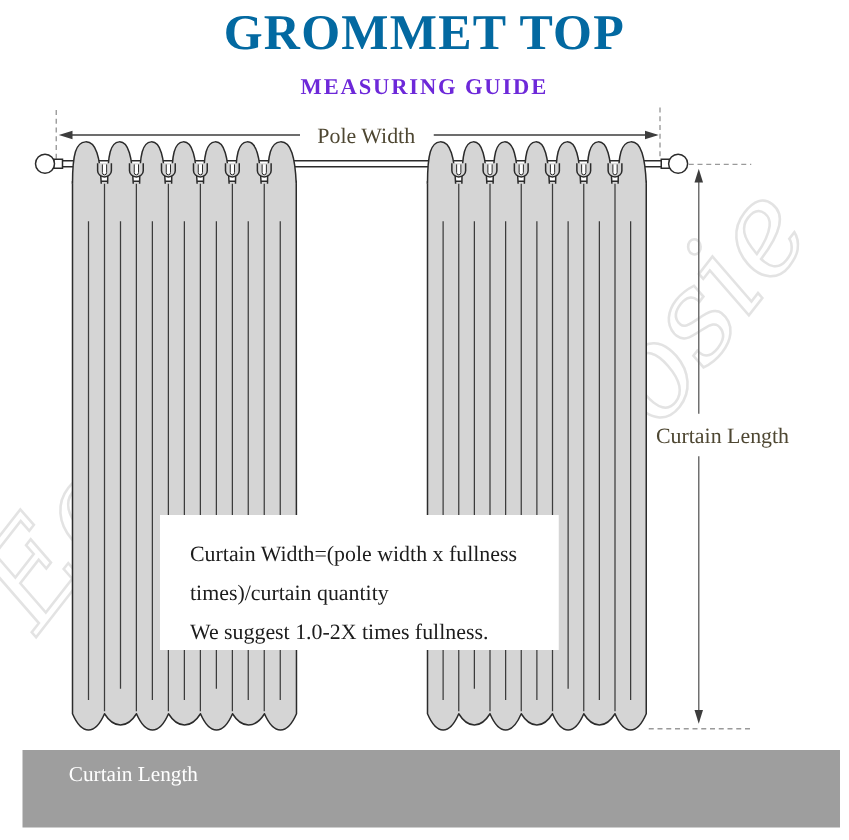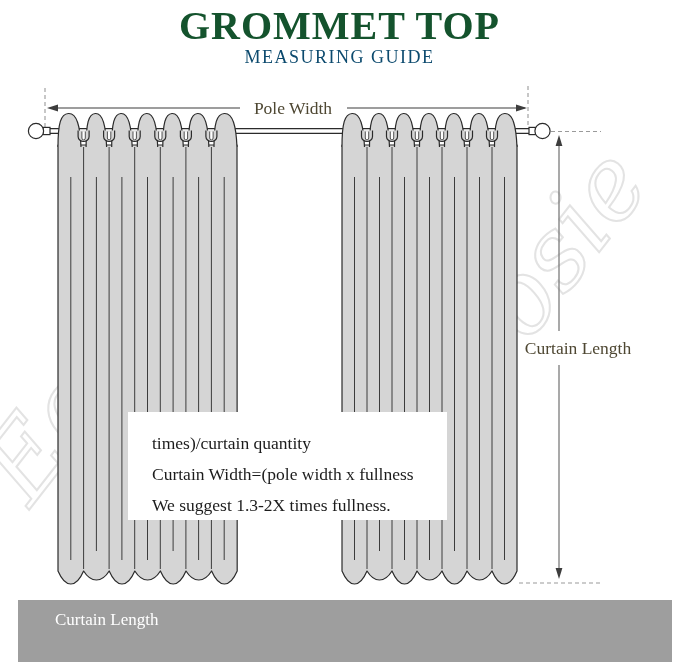--- a/index.html
+++ b/index.html
@@ -1,21 +1,21 @@
 <!DOCTYPE html>
 <html style="--label-color: #4e4732; --curtain-fill: #d5d5d5; --watermark-color: #e3e3e3; --footer-bg: #9e9e9e;"><head>
 <meta charset="utf-8">
 <style>
   html,body{margin:0;padding:0;background:#fff;}
   .stage{position:relative;width:679px;height:672px;background:#fff;overflow:hidden;
          font-family:"Liberation Serif",serif;}
   .title{position:absolute;top:2px;left:0;right:0;text-align:center;
-         font-size:40px;font-weight:bold;letter-spacing:1px;color:#14532d;margin:0;}
+         font-size:40px;font-weight:bold;letter-spacing:1px;color:#0369a1;margin:0;}
   .subtitle{position:absolute;top:47px;left:0;right:0;text-align:center;
-         font-size:18px;font-weight:normal;letter-spacing:1.5px;color:#0c4a6e;margin:0;}
+         font-size:18px;font-weight:bold;letter-spacing:1.5px;color:#6d28d9;margin:12px;}
   svg.diagram{position:absolute;left:0;top:0;}
   .curtain-body{fill:var(--curtain-fill);stroke:#2b2b2b;stroke-width:1.2;stroke-linejoin:round;}
   .grommet-slit{fill:#ffffff;stroke:#2b2b2b;stroke-width:0.8;}
   .fold{stroke:#3c3c3c;stroke-width:1;}
   .dash{stroke:#9a9a9a;stroke-width:1.1;stroke-dasharray:4 3;fill:none;}
   .dim{stroke:#3d3d3d;stroke-width:1.1;}
   .arrowhead{fill:#3d3d3d;}
   .cl-line{stroke:#707070;stroke-width:1.2;}
   .pole{stroke:#2b2b2b;stroke-width:1.1;fill:none;}
   .finial{fill:#ffffff;stroke:#2b2b2b;stroke-width:1.2;}
@@ -134,22 +134,22 @@
     <line class="dash" x1="551" y1="131.5" x2="601" y2="131.5"></line>
     <line class="dash" x1="519" y1="583" x2="601" y2="583"></line>
     <line class="cl-line" x1="559" y1="141" x2="559" y2="331"></line>
     <line class="cl-line" x1="559" y1="365" x2="559" y2="573"></line>
     <polygon class="arrowhead" points="559,135 555.6,146 562.4,146"></polygon>
     <polygon class="arrowhead" points="559,579 555.6,568 562.4,568"></polygon>
     <text class="svg-label" x="578" y="354" text-anchor="middle">Curtain Length</text>
   </svg>
 
   <div class="info-box">
+    <div class="line">Curtain Width=(pole width x fullness</div>
     <div class="line">times)/curtain quantity</div>
-    <div class="line">Curtain Width=(pole width x fullness</div>
-    <div class="line">We suggest 1.3-2X times fullness.</div>
+    <div class="line">We suggest 1.0-2X times fullness.</div>
   </div>
 
   <div class="footer-bar">
     <div class="line">Curtain Length</div>
   </div>
 
 </div>
 
 </body></html>

